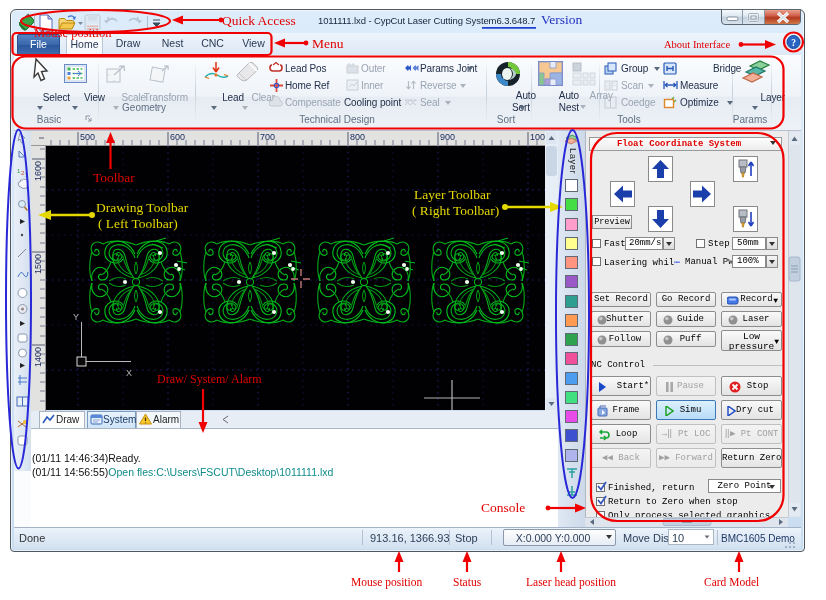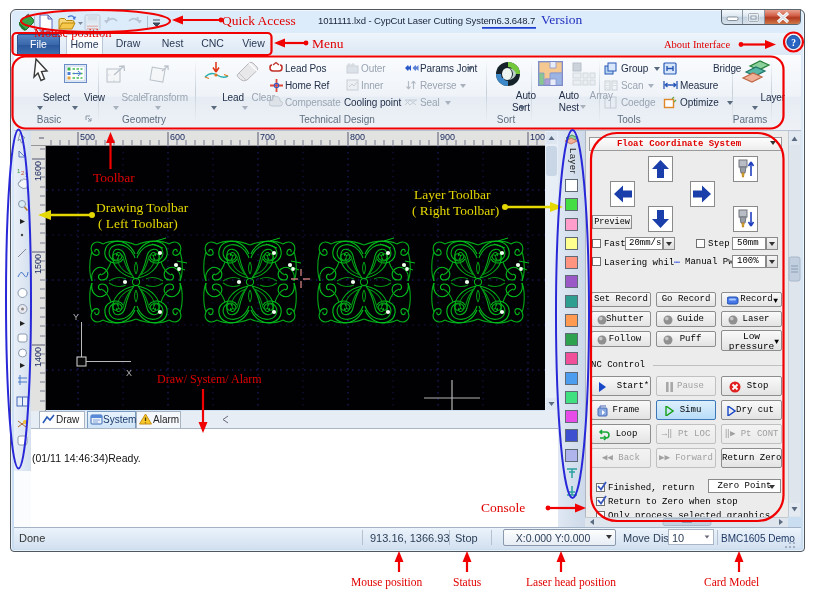--- a/index.html
+++ b/index.html
@@ -116,21 +116,21 @@
 
 <div class="gdiv" style="left:87px;top:48px"></div>
     <div class="gdiv" style="left:184px;top:48px"></div>
     <div class="gdiv" style="left:475px;top:48px"></div>
     <div class="gdiv" style="left:520px;top:48px"></div>
     <div class="gdiv" style="left:588px;top:48px"></div>
     <div class="gdiv" style="left:721px;top:48px"></div>
     <div class="gdiv" style="left:760px;top:48px"></div>
 
 <div class="glab" style="left:8px;top:104px;width:60px">Basic</div>
-<div class="glab" style="left:103px;top:104px;width:60px">Geometry</div>
+<div class="glab" style="left:103px;top:92px;width:60px">Geometry</div>
 <div class="glab" style="left:286px;top:104px;width:80px">Technical Design</div>
 <div class="glab" style="left:465px;top:104px;width:60px">Sort</div>
 <div class="glab" style="left:588px;top:104px;width:60px">Tools</div>
 <div class="glab" style="left:709px;top:104px;width:60px">Params</div>
 <svg class="abs" style="left:74px;top:105px" width="8" height="8">
       <path d="M1,1 h4 M1,1 v4 M3,3 l3,3 m0,-3 v3 h-3" stroke="#8a96a4" fill="none"></path>
     </svg>
 
 <svg class="abs" style="left:18px;top:47px" width="24" height="30" viewBox="0 0 24 30">
       <path d="M7,2 L18,14 L12.5,14.5 L15.5,22 L12,23.5 L9,16 L5,20 Z" fill="#fff" stroke="#3a3a3a" stroke-width="1.4"></path>
@@ -443,20 +443,21 @@
 <div class="abs" style="left:142px;top:404px;font-size:10px;color:#222">Alarm</div>
 <svg class="abs" style="left:210px;top:405px" width="10" height="9">
       <path d="M7,1 L2,4.5 L7,8" stroke="#667" fill="none"></path>
     </svg>
 <svg class="abs" style="left:566px;top:405px" width="10" height="9">
       <path d="M3,1 L8,4.5 L3,8" stroke="#667" fill="none"></path>
     </svg>
 <div id="console"></div>
     <div id="console2"></div>
 <div class="cline" style="left:21px;top:442px">(01/11 14:46:34)Ready.</div>
+<div class="cline" style="left:21px;top:456px">(01/11 14:56:55)<span style="color:#0e8a8a">Open fles:C:\Users\FSCUT\Desktop\1011111.lxd</span></div>
 
 <div id="lstrip"></div>
 <svg class="abs" style="left:552px;top:122px" width="18" height="14">
       <path d="M3,6 L9,3 L15,6 L9,9 Z" fill="#8cd09c" stroke="#28803c" stroke-width=".8"></path>
       <path d="M2,9 L8,6 L14,9 L8,12 Z" fill="#f0b098" stroke="#c06848" stroke-width=".8"></path>
     </svg>
 <div class="abs" style="left:554px;top:138px;width:14px;font-size:9.5px;color:#222;writing-mode:vertical-rl;letter-spacing:.5px">Layer</div>
 <div class="lsq" style="left:554px;top:169px;background:#ffffff"></div>
 <div class="lsq" style="left:554px;top:188px;background:#44dd44"></div>
 <div class="lsq" style="left:554px;top:208px;background:#ff9ecb"></div>

